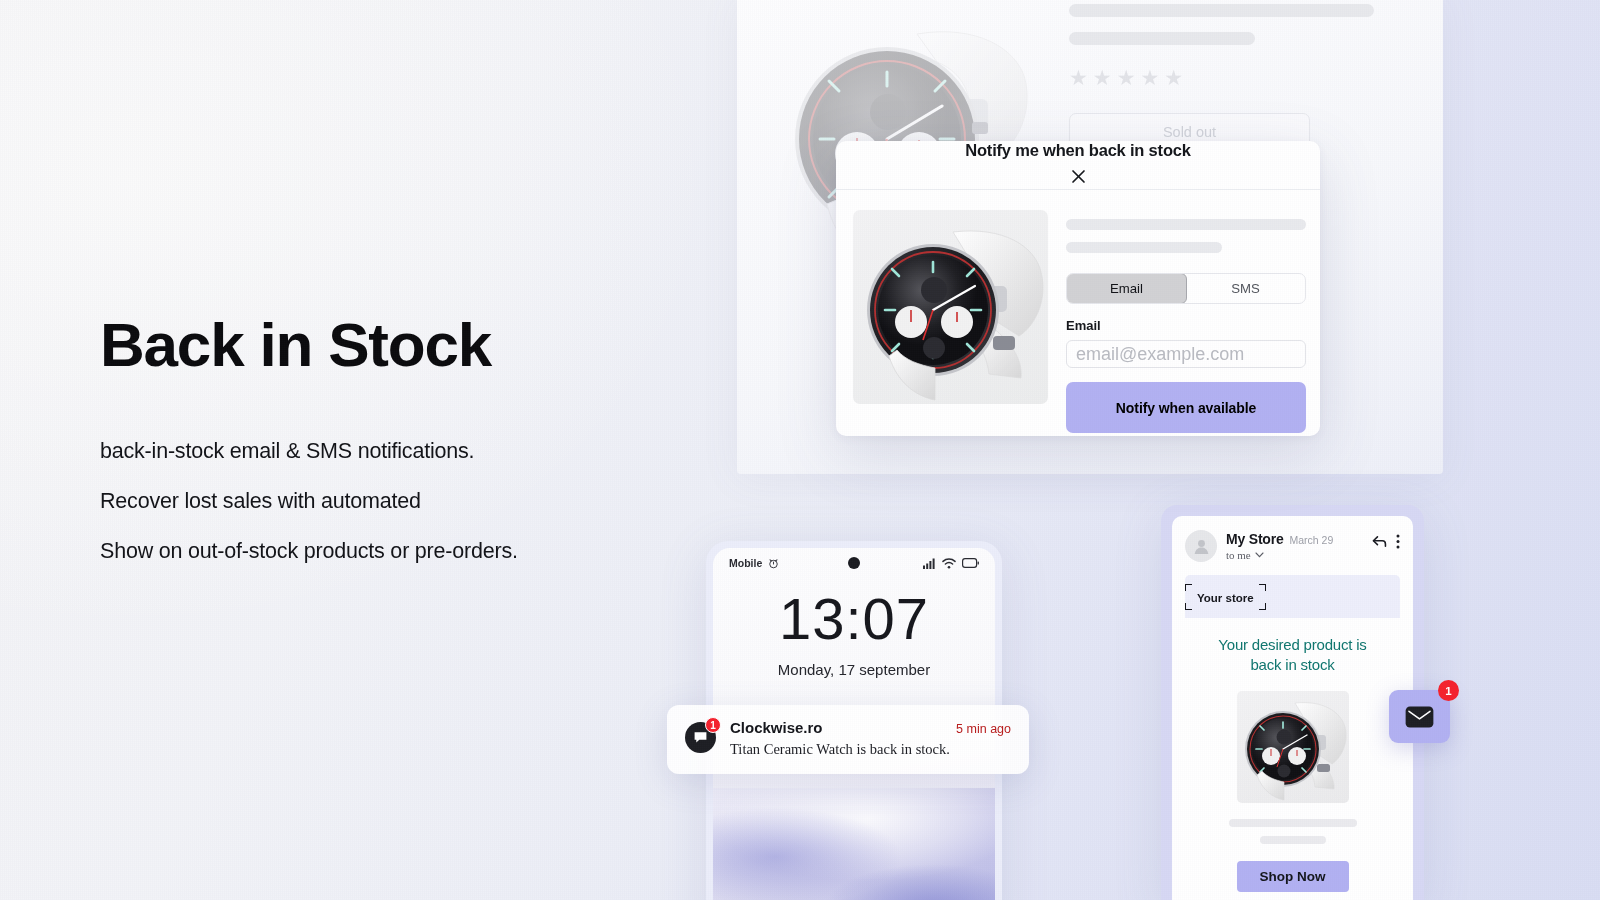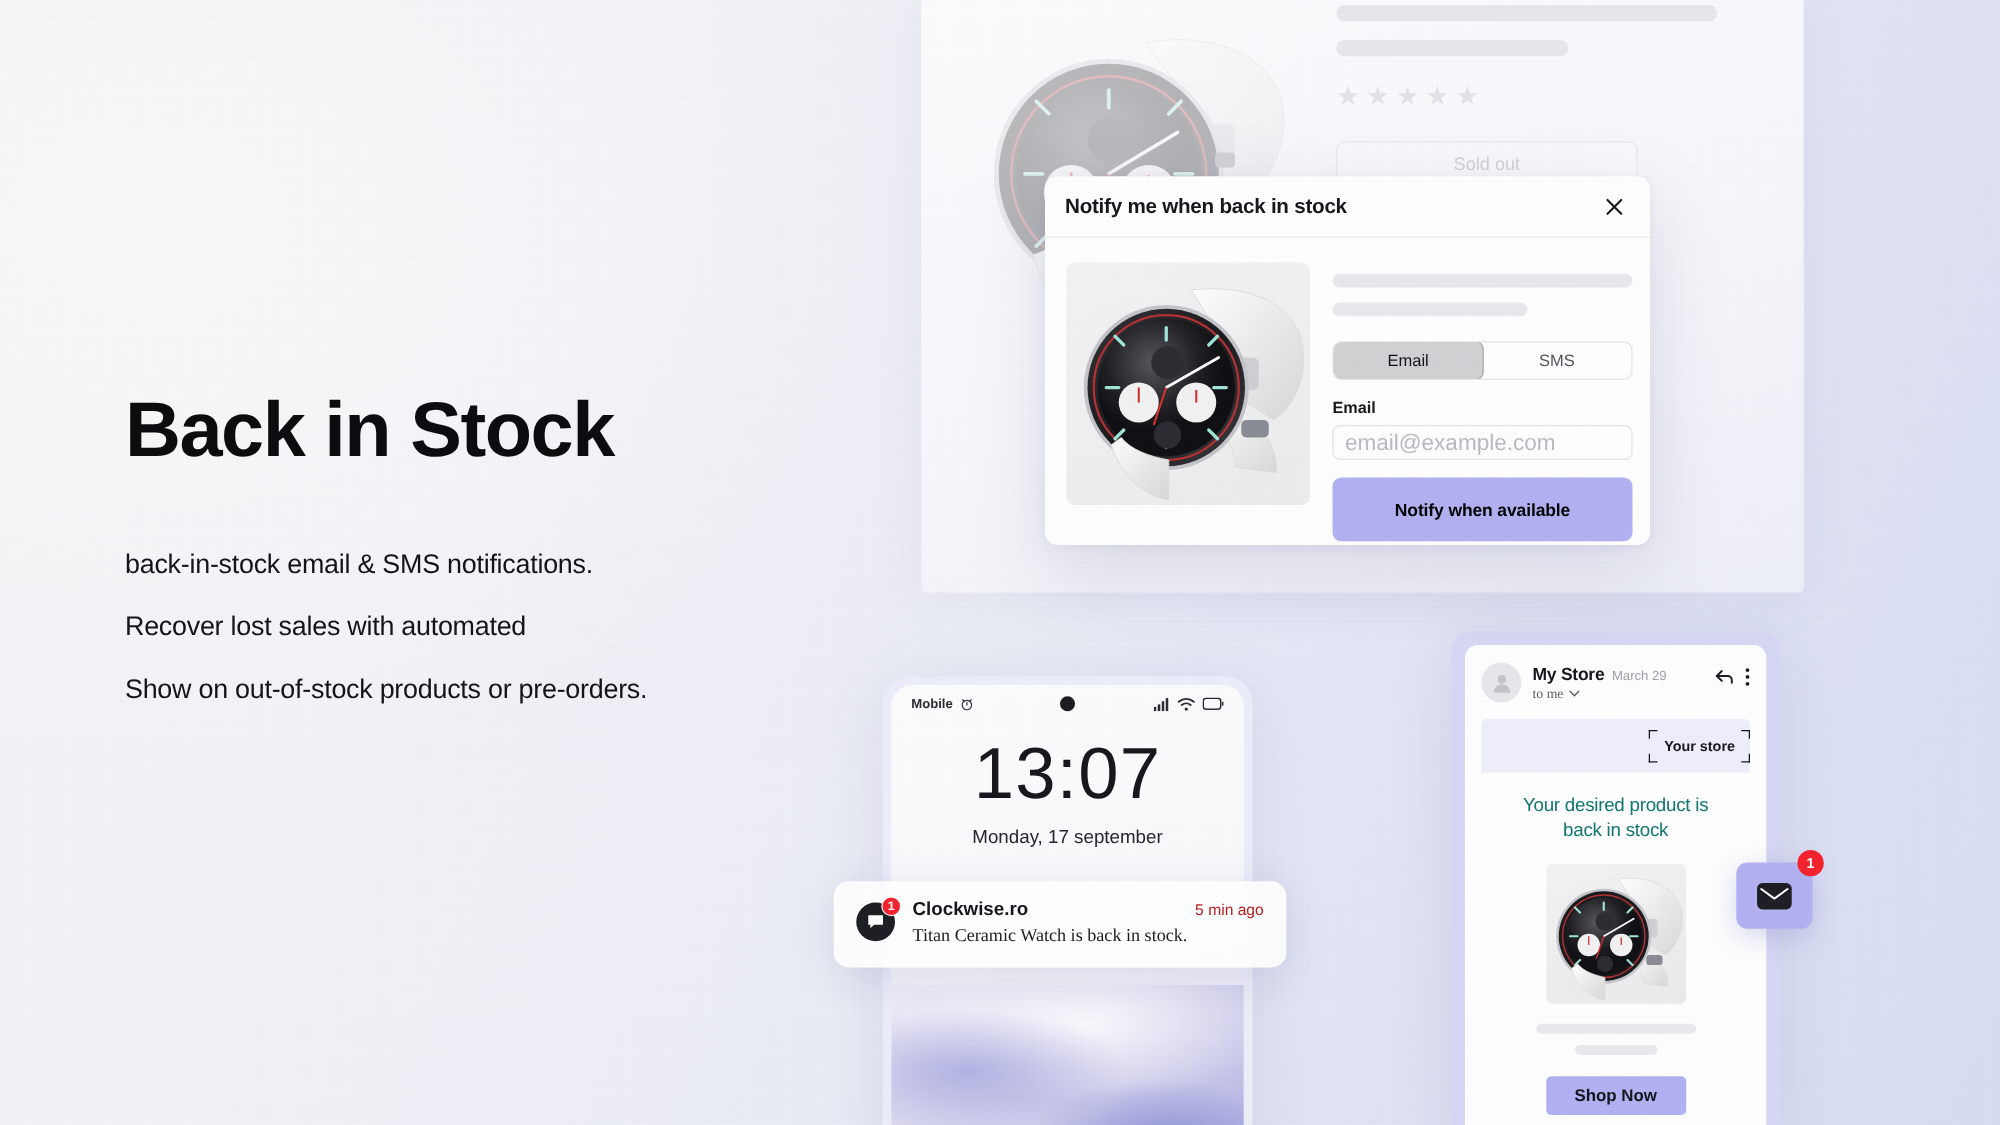--- a/index.html
+++ b/index.html
@@ -63,20 +63,21 @@
   .modal {
     position: absolute; left: 836px; top: 141px; width: 484px; height: 295px;
     background: #ffffff; border-radius: 10px; z-index: 30;
     box-shadow: 0 18px 60px rgba(80,85,130,.17), 0 2px 8px rgba(80,85,130,.07);
     overflow: hidden;
   }
   .modal-head {
     height: 49px; border-bottom: 1px solid #eceef1;
     display: flex; align-items: center; justify-content: space-between;
     padding: 0 16px 0 16px;
+    flex-direction: column;
   }
   .modal-title { font-size: 16.5px; font-weight: 700; color: #14161a; letter-spacing: -.2px; }
   .close-btn {
     width: 26px; height: 26px; display: flex; align-items: center; justify-content: center;
     cursor: pointer; color: #16181c;
   }
   .modal-body { display: flex; padding: 20px 14px 0 17px; gap: 18px; }
   .modal-photo {
     width: 195px; height: 194px; border-radius: 7px; flex-shrink: 0;
     background: linear-gradient(155deg,#f3f3f4 0%, #eceded 100%);
@@ -188,21 +189,21 @@
   }
   .eh-mid { flex: 1; padding-top: 1px; }
   .eh-row1 { display: flex; align-items: baseline; gap: 6px; }
   .eh-store { font-size: 14px; font-weight: 700; color: #15161b; letter-spacing: -.2px; }
   .eh-date { font-size: 10.5px; color: #9ea0a8; }
   .eh-row2 { display: flex; align-items: center; gap: 4px; margin-top: 2px; font-family: Liberation Serif, serif; }
   .eh-tome { font-size: 11px; color: #5c5e66; }
   .eh-icons { display: flex; align-items: center; gap: 9px; padding-top: 4px; color: #1b1c22; }
   .store-band {
     margin-top: 13px; height: 43px; background: #eeeffb; border-radius: 5px 5px 0 0;
-    display: flex; align-items: center; justify-content: flex-end; position: relative;
+    display: flex; align-items: center; justify-content: flex-start; position: relative;
   }
   .brackets { position: relative; padding: 0 12px; }
   .brackets span { font-size: 11.5px; font-weight: 700; color: #15161b; }
   .brk { position: absolute; width: 7px; height: 7px; border: 1.6px solid #15161b; }
   .brk.tl { left: 0; top: -4px; border-right: none; border-bottom: none; }
   .brk.tr { right: 0; top: -4px; border-left: none; border-bottom: none; }
   .brk.bl { left: 0; bottom: -4px; border-right: none; border-top: none; }
   .brk.br { right: 0; bottom: -4px; border-left: none; border-top: none; }
   .email-hero {
     margin-top: 17px; text-align: center; font-size: 15px; color: #0f766e;

